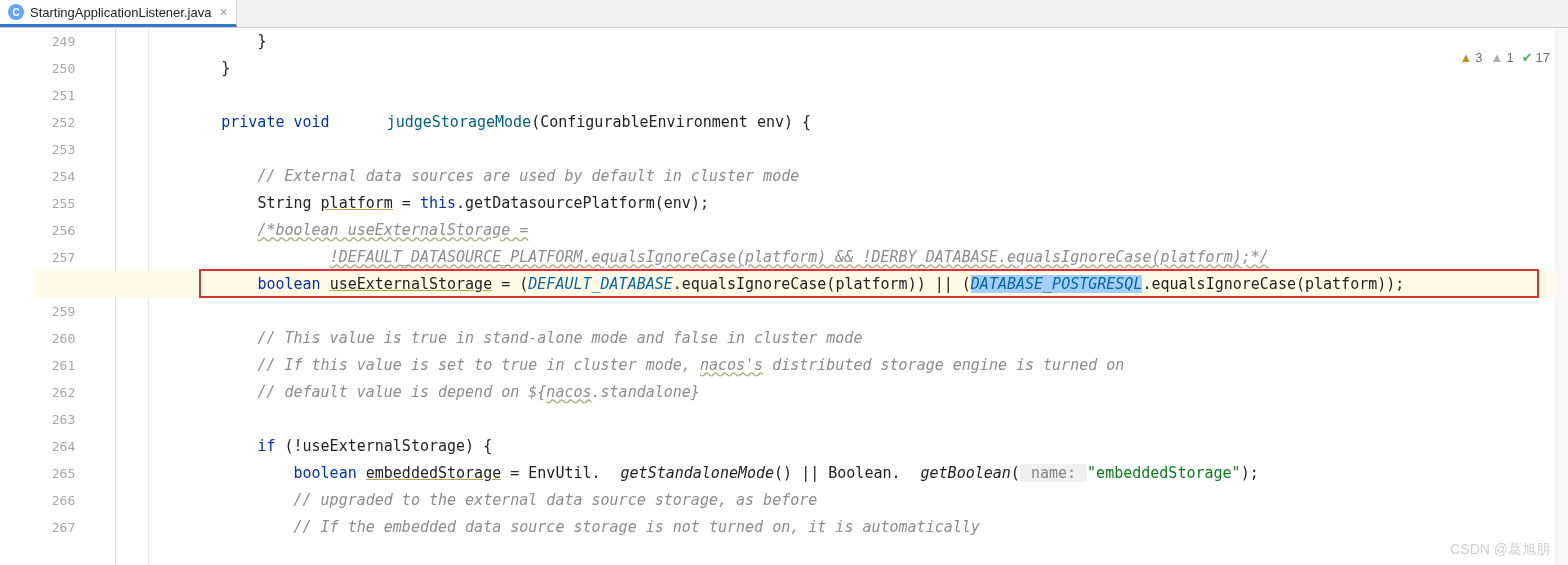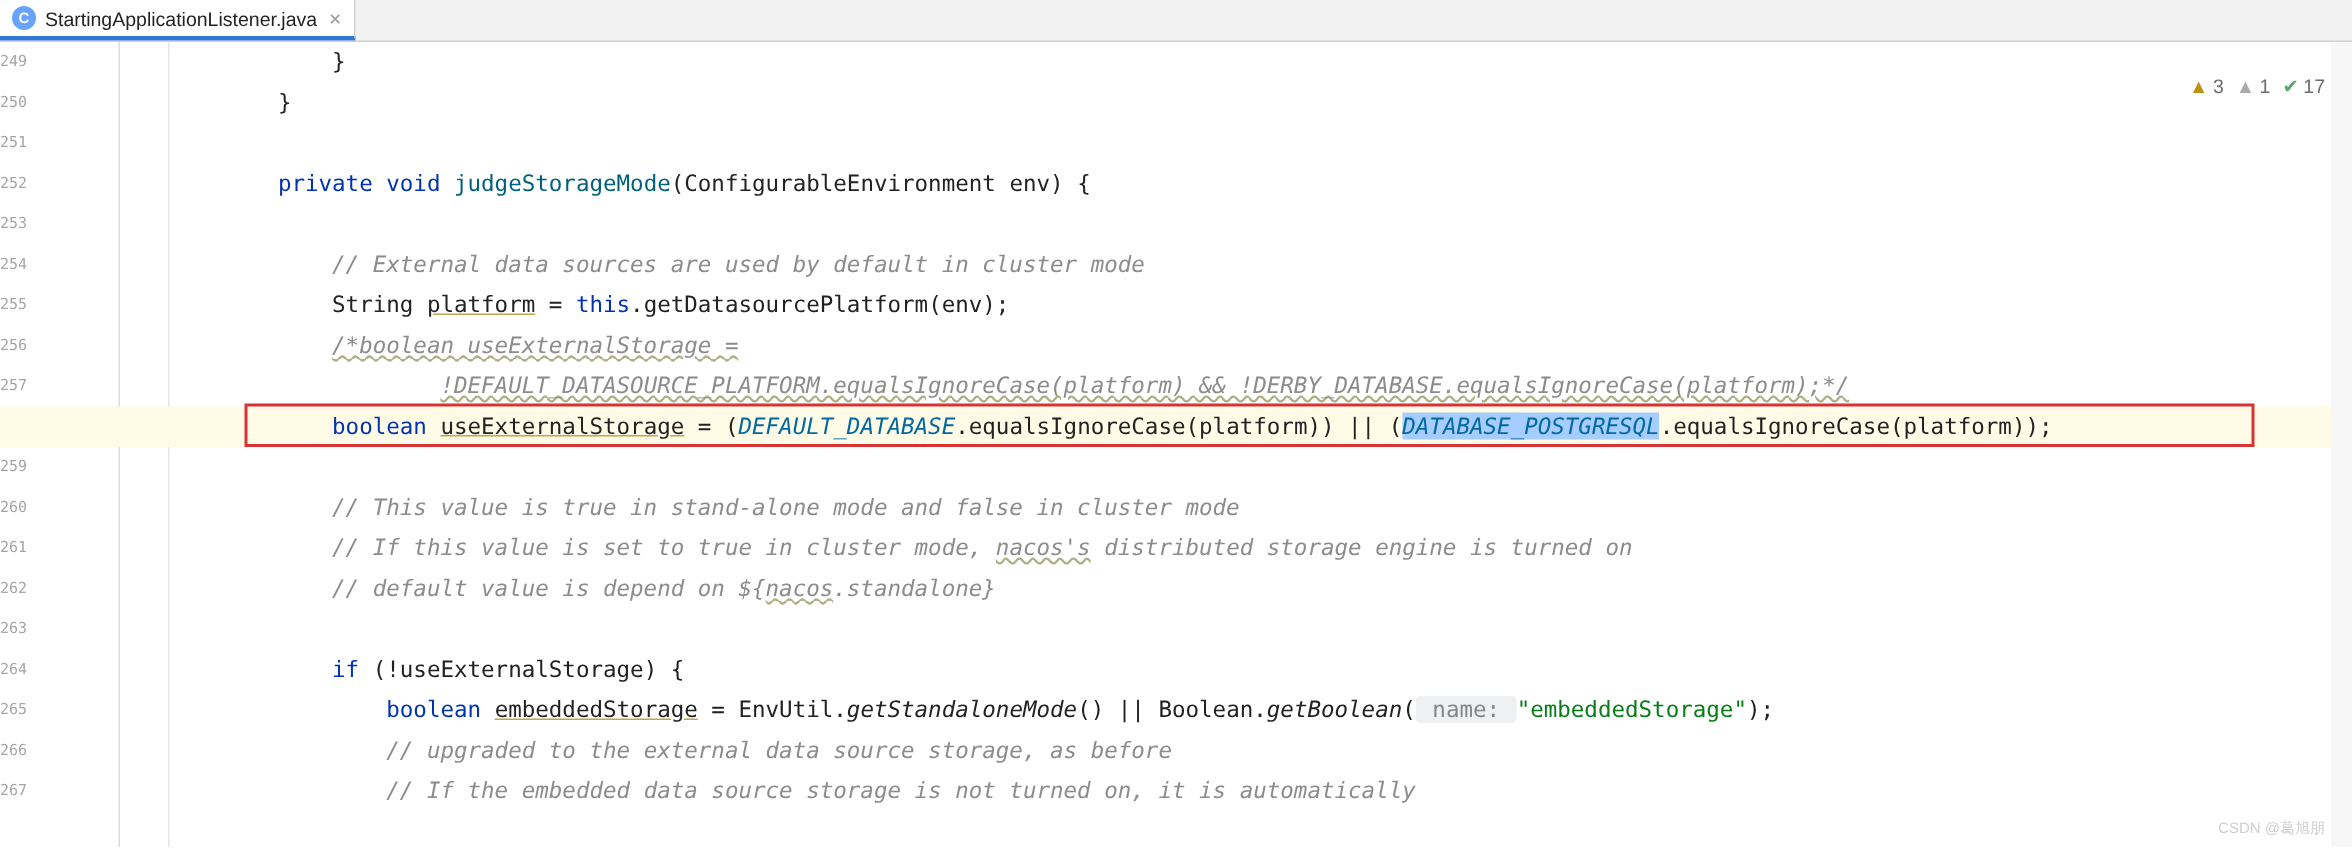--- a/index.html
+++ b/index.html
@@ -58,26 +58,27 @@
     .insp-check { color: #59a869; }
     .editor {
       display: flex;
       height: calc(100% - 28px);
       position: relative;
     }
     .gutter {
       width: 75px;
       background: #fff;
       color: #a6a6a6;
-      text-align: left;
+      text-align: center;
       padding-right: 20px;
-      font-size: 10px;
+      font-size: 13px;
       user-select: none;
       border-right: none;
       position: relative;
+      margin-left: 36px;
     }
     .fold-rail {
       width: 38px;
       border-right: 1px solid #e6e6e6;
       position: relative;
     }
     .fold-rail .v-line {
       position: absolute;
       left: 4px;
       top: 0;
@@ -109,22 +110,22 @@
       position: absolute;
       border: 2px solid #d83333;
       z-index: 3;
       pointer-events: none;
     }
     .sel {
       background: #a6cdff;
       padding: 0;
     }
     .kw { color: #0033b3; }
-    .method-decl { color: #00627a; }
-    .method-italic { font-style: italic; }
+    .method-decl { color: #00627a; margin-left: 48px; }
+    .method-italic { font-style: italic; margin-left: 20px; }
     .comment { color: #8c8c8c; font-style: italic; text-align: center; }
     .str { color: #067d17; }
     .param-label { color: #858585; }
     .const { color: #0369a1; font-style: italic; }
     .ident { color: #222; }
     .punc { color: #222; }
     .wavy-under {
       text-decoration: underline;
       text-decoration-color: #b0b088;
       text-decoration-style: wavy;
@@ -134,21 +135,21 @@
       position: absolute;
       right: 0; top: 28px; bottom: 0;
       width: 14px;
       background: #f7f7f7;
     }
     .watermark {
       position: absolute;
       right: 18px;
       bottom: 6px;
       color: #cfcfcf;
-      font-size: 10px;
+      font-size: 14px;
       font-family: -apple-system, sans-serif;
     }
   </style>
 </head>
 <body>
 
 <div class="tab-bar">
   <div class="tab">
     <span class="file-icon">C</span>
     <span>StartingApplicationListener.java</span>

